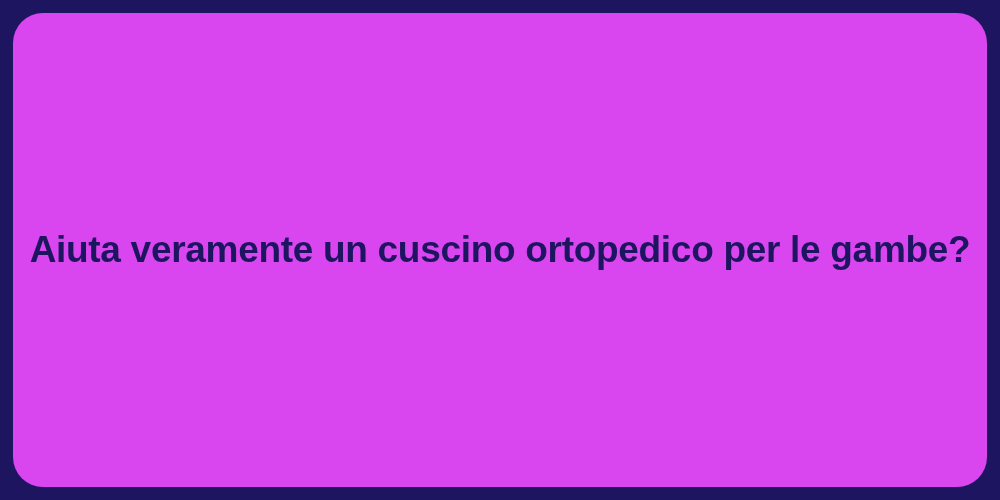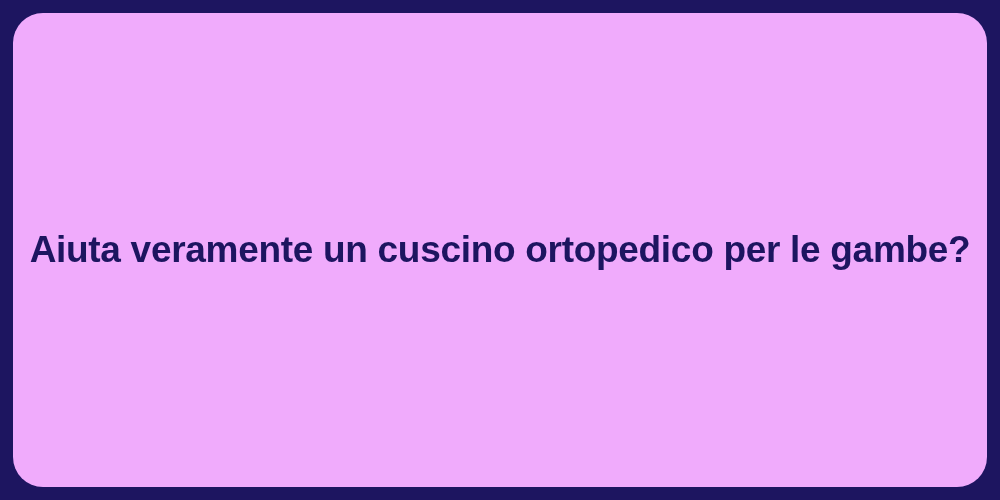--- a/index.html
+++ b/index.html
@@ -22,21 +22,21 @@
     height: 500px;
     background: #1d1560;
     padding: 13px;
   }
 
   
   .card {
     box-sizing: border-box;
     width: 100%;
     height: 100%;
-    background: #f0abfc;
+    background: #d946ef;
     border-radius: 30px;
     display: flex;
     align-items: center;
     justify-content: center;
     text-align: center;
     padding: 0 48px;
   }
 
   .headline {
     margin: 0;

